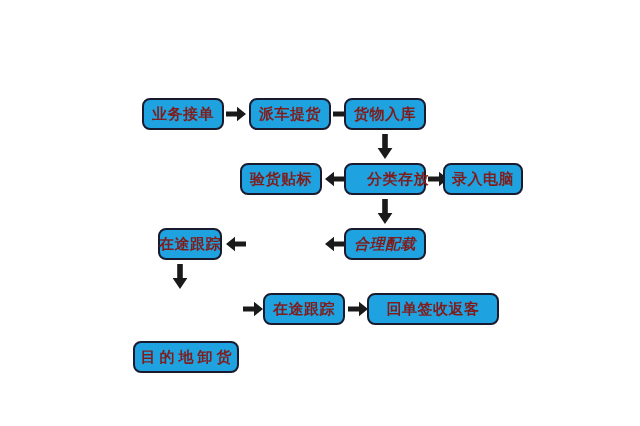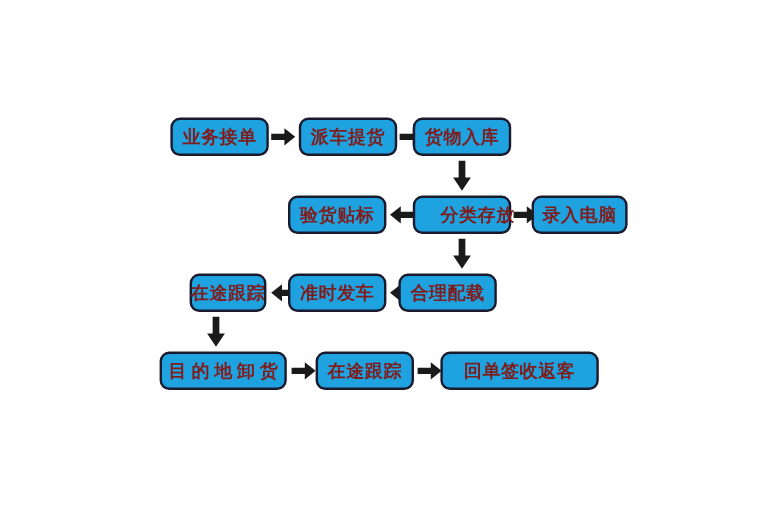--- a/index.html
+++ b/index.html
@@ -37,20 +37,21 @@
     display: flex;
     align-items: center;
     justify-content: center;
     white-space: nowrap;
     letter-spacing: 0.5px;
     text-rendering: geometricPrecision;
   }
   .node.spaced {
     letter-spacing: 4px;
     text-indent: 4px;
+    margin-top: 48px;
   }
 
   
   .arrow {
     position: absolute;
     display: block;
   }
   .arrow svg {
     display: block;
     overflow: visible;
@@ -116,29 +117,28 @@
   </span>
 
   <div class="node r3" style="left:142px; width:64px;margin-left:16px;">在途跟踪</div>
 
   <span class="arrow" style="left:226px; top:236px;">
     <svg width="20" height="16" viewBox="0 0 20 16">
       <path d="M20 5.4 L9 5.4 L9 0.8 L0 8 L9 15.2 L9 10.6 L20 10.6 Z" fill="#1a1a1a"></path>
     </svg>
   </span>
 
-  <div class="node r3" style="left:240px; width:82px;">准时发车</div>
 
   <span class="arrow" style="left:325px; top:236px;">
     <svg width="20" height="16" viewBox="0 0 20 16">
       <path d="M20 5.4 L9 5.4 L9 0.8 L0 8 L9 15.2 L9 10.6 L20 10.6 Z" fill="#1a1a1a"></path>
     </svg>
   </span>
 
-  <div class="node r3" style="left:332px; width:82px;">合理配载</div>
+  <div class="node r3" style="left:344px; width:82px;font-style:italic;">合理配载</div>
 
   <span class="arrow" style="left:172px; top:264px;">
     <svg width="16" height="26" viewBox="0 0 16 26">
       <path d="M5.2 0 L10.8 0 L10.8 14 L15.4 14 L8 25 L0.6 14 L5.2 14 Z" fill="#1a1a1a"></path>
     </svg>
   </span>
 
   <div class="node r4 spaced" style="left:133px; width:106px;">目的地卸货</div>
 
   <span class="arrow" style="left:243px; top:301px;">

